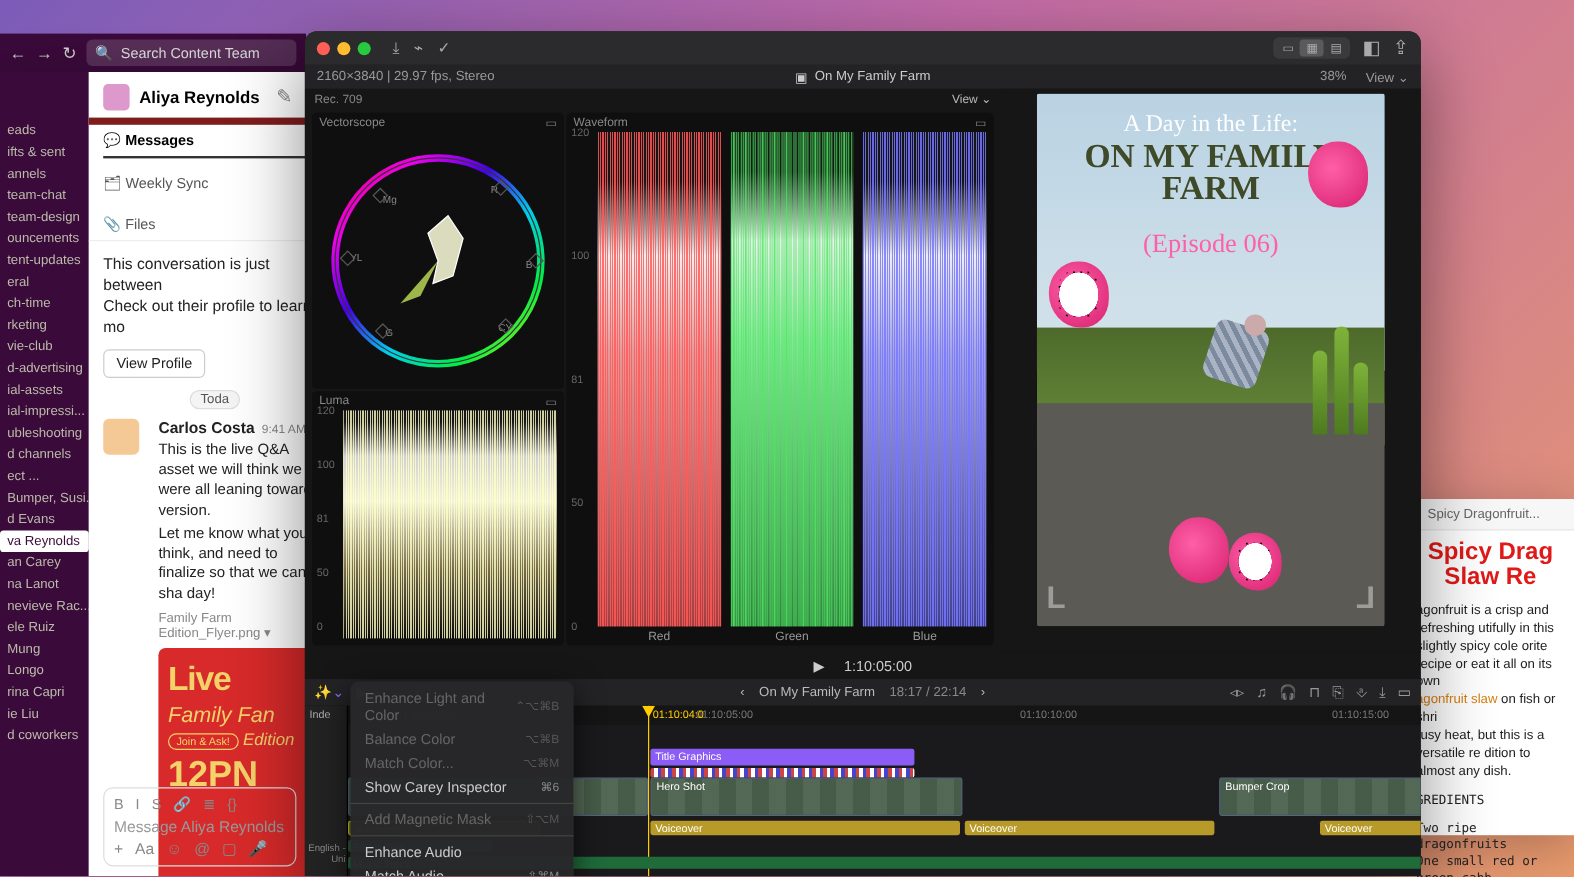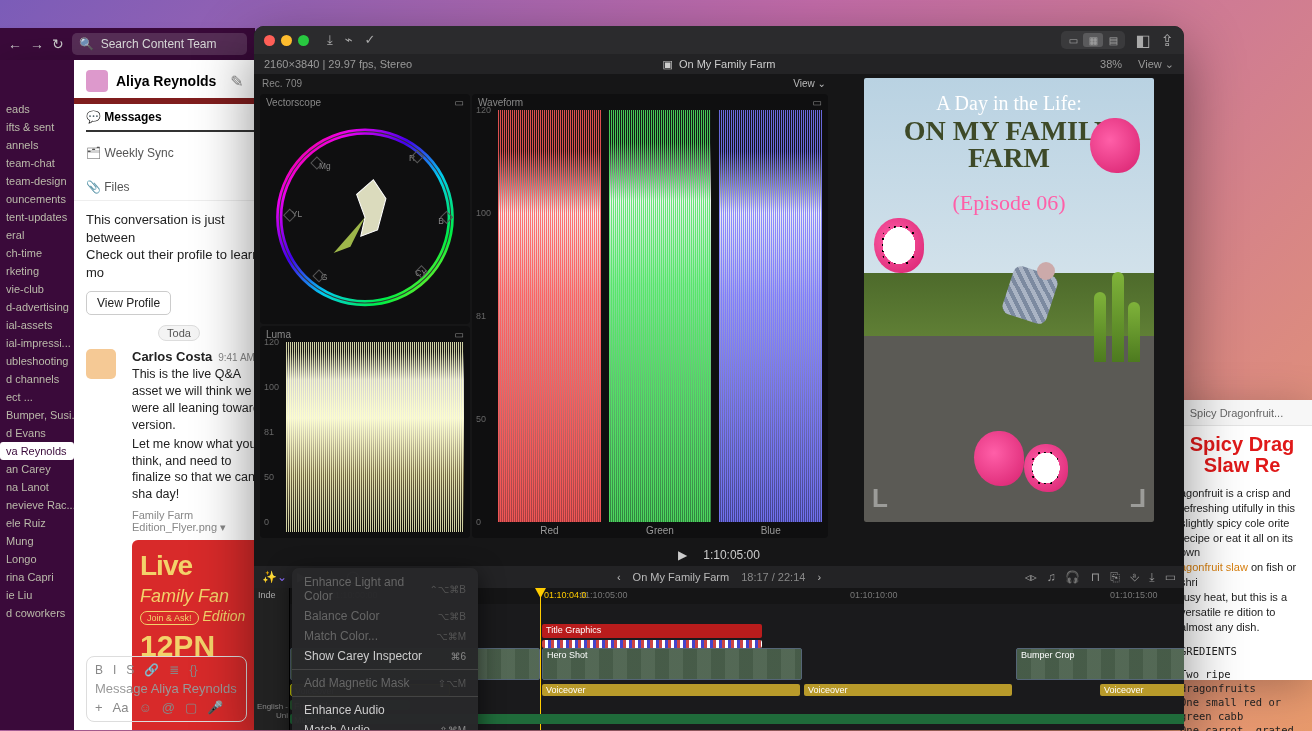--- a/index.html
+++ b/index.html
@@ -37,21 +37,21 @@
 .flyer .l3 { font-style: italic; font-size: 18px; margin-top: 4px; }
 .flyer .l4 { font-style: italic; font-size: 14px; }
 .flyer .chip { border: 1px solid #f3d26a; border-radius: 10px; font-size: 9px; padding: 1px 6px; display: inline-block; margin-top: 4px; }
 .flyer .l5 { font-size: 30px; font-weight: 900; margin-top: 4px; }
 .composer { position: absolute; bottom: 8px; left: 86px; right: 8px; border: 1px solid #ddd; border-radius: 8px; padding: 6px 8px; }
 .composer .tools { display: flex; gap: 10px; color: #888; font-size: 12px; margin-bottom: 4px; }
 .composer .ph { color: #999; font-size: 13px; margin: 4px 0; }
 .composer .tools2 { display: flex; gap: 10px; color: #888; font-size: 13px; }
 
 
-.notes-win { position: absolute; right: 0; top: 400px; width: 140px; height: 280px; background: #fff; box-shadow: 0 8px 40px rgba(0,0,0,.25); font-size: 11px; }
+.notes-win { position: absolute; right: 0; top: 416px; width: 140px; height: 280px; background: #fff; box-shadow: 0 8px 40px rgba(0,0,0,.25); font-size: 11px; }
 .notes-tb { height: 26px; background: #f7f7f7; border-bottom: 1px solid #e5e5e5; display: flex; align-items: center; padding: 0 8px; color: #666; gap: 6px; }
 .notes-body { padding: 8px; color: #222; line-height: 1.35; }
 .notes-title { color: #e01919; font-family: Georgia, serif; font-weight: 900; font-size: 20px; text-align: center; line-height: 1.05; margin-bottom: 10px; }
 .notes-body .hl { color: #d88010; }
 .notes-body pre { font-family: ui-monospace, Menlo, monospace; font-size: 10.5px; white-space: pre-wrap; margin-top: 8px; }
 .notes-body .ing-h { font-family: ui-monospace, Menlo, monospace; font-size: 10.5px; margin-top: 10px; }
 
 
 .fcp-win { position: absolute; left: 254px; top: 26px; width: 930px; height: 704px; background: #1d1d1f; border-radius: 10px 10px 0 0; box-shadow: 0 20px 60px rgba(0,0,0,.45); display: flex; flex-direction: column; color: #c9c9cc; overflow: hidden; }
 .fcp-titlebar { height: 28px; background: #2b2b2d; display: flex; align-items: center; padding: 0 10px; gap: 8px; }
@@ -115,21 +115,21 @@
 .projbar .dur { color: #888; }
 
 .timeline { flex: 1; background: #1a1a1c; position: relative; overflow: hidden; }
 .tl-index { position: absolute; left: 0; top: 0; bottom: 0; width: 36px; background: #222; border-right: 1px solid #000; }
 .tl-ruler { position: absolute; left: 36px; right: 0; top: 0; height: 16px; background: #151516; font-size: 9px; color: #777; }
 .tl-ruler span { position: absolute; top: 2px; }
 .tl-playhead { position: absolute; top: 0; bottom: 0; width: 1px; background: #ffcc00; left: 286px; }
 .tl-playhead::before { content: ""; position: absolute; top: 0; left: -5px; width: 11px; height: 10px; background: #ffcc00; clip-path: polygon(0 0,100% 0,50% 100%); }
 .tl-tracks { position: absolute; left: 36px; right: 0; top: 16px; bottom: 0; }
 .clip { position: absolute; height: 14px; border-radius: 2px; font-size: 9px; color: #fff; padding: 1px 4px; overflow: hidden; white-space: nowrap; }
-.clip.title-gfx { background: #b91c1c; top: 20px; }
+.clip.title-gfx { background: #8b5cf6; top: 20px; }
 .clip.video { top: 44px; height: 32px; background: #3a4a6a; border: 1px solid #567; }
 .clip.video .filmstrip { position: absolute; inset: 0; background: repeating-linear-gradient(90deg, #4a6040 0 14px, #5a7050 14px 28px); opacity: .8; }
 .clip.video .name { position: relative; }
 .clip.voiceover { top: 80px; height: 12px; background: #b89a2a; }
 .clip.voiceover2 { top: 80px; height: 12px; background: #6a6a3a; border: 1px solid #cc0; }
 .clip.connected { top: 36px; height: 8px; background: repeating-linear-gradient(90deg,#c44 0 3px,#fff 3px 6px,#44c 6px 9px); }
 .clip.fresh { top: 96px; height: 10px; background: #2a5a34; }
 .clip.music { top: 110px; height: 10px; background: #1f6b3a; }
 .tl-tracklabel { position: absolute; left: -34px; font-size: 8px; color: #888; width: 32px; text-align: right; }
 

